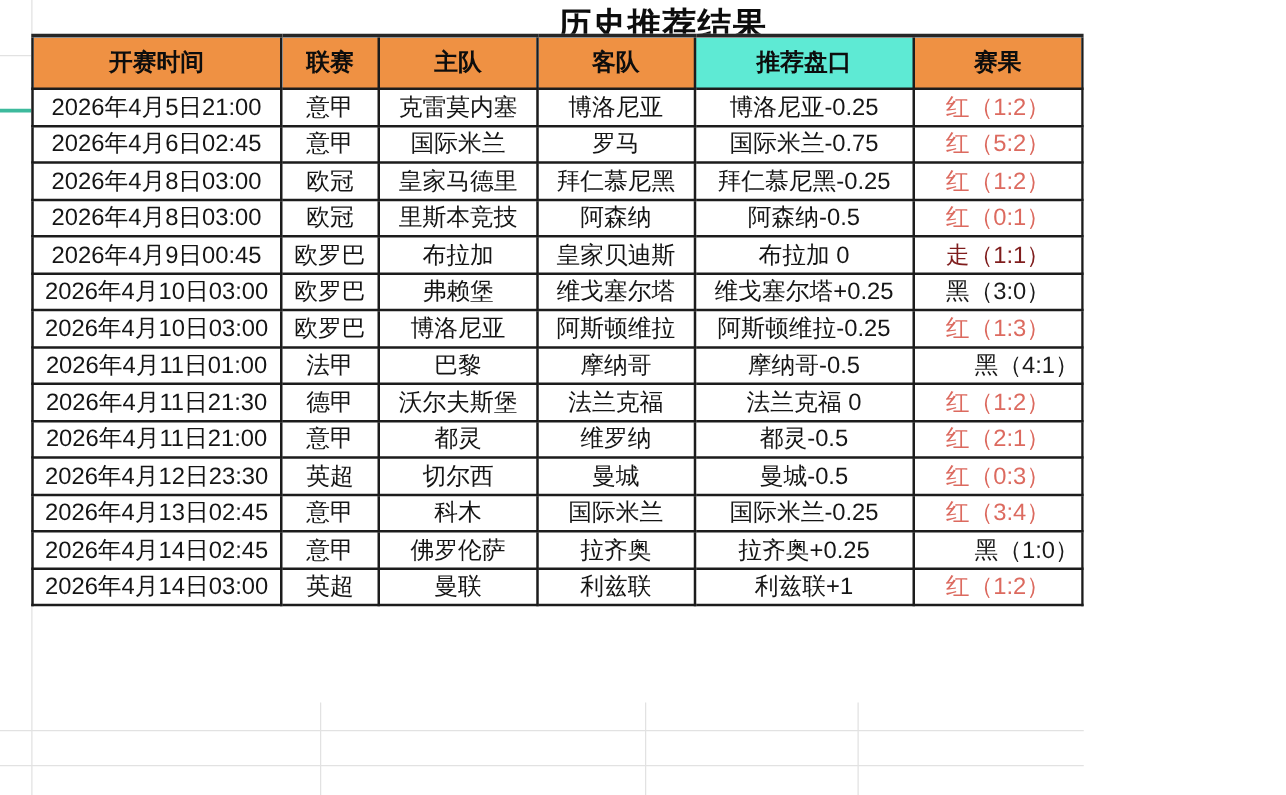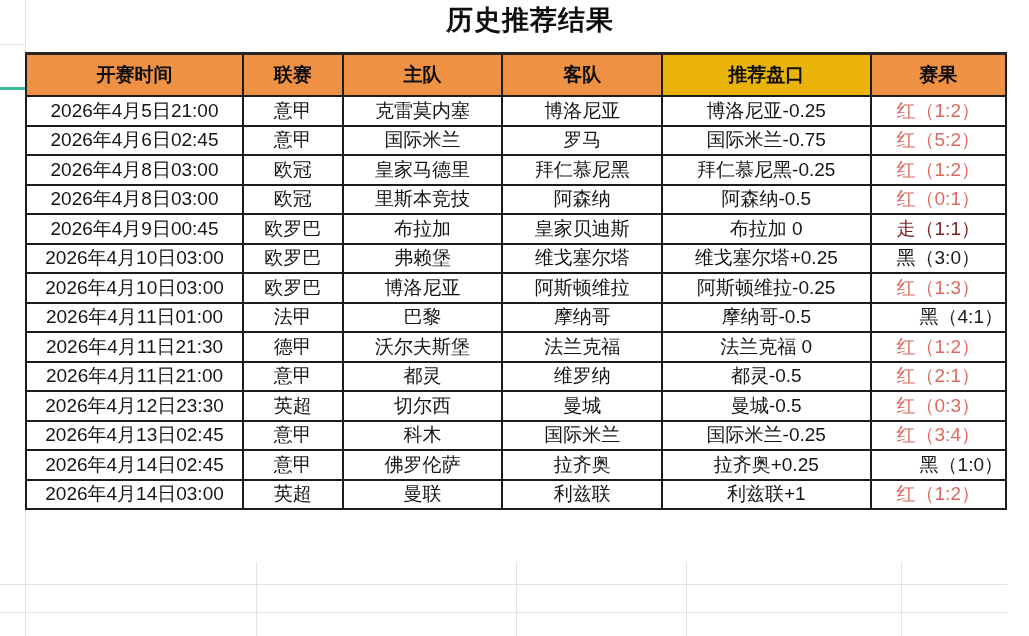--- a/index.html
+++ b/index.html
@@ -1,32 +1,32 @@
 <!DOCTYPE html>
 <html><head>
 <meta charset="utf-8">
 <style>
   html,body{margin:0;padding:0;background:#fff;}
   .screen{
-    position:relative;width:1007px;height:636px;background:#ffffff;overflow:hidden;
+    position:relative;width:867px;height:636px;background:#ffffff;overflow:hidden;
     font-family:"Liberation Sans","DejaVu Sans",sans-serif;color:#111;
   }
   .page-title{
     position:absolute;top:2px;left:530px;transform:translateX(-50%);
     font-size:27px;font-weight:700;color:#0d0d0d;white-space:nowrap;letter-spacing:1px;
   }
   
   .gridline{position:absolute;background:#e2e2e2;}
   .v{width:1px;}
   .h{height:1px;}
   
   .sel-marker{position:absolute;left:0;top:87px;width:26px;height:3px;}
   
   table.results{
-    position:absolute;left:25px;top:52px;
+    position:absolute;left:25px;top:27px;
     border-collapse:collapse;table-layout:fixed;
     background:#ffffff;
   }
   table.results th, table.results td{
     border:2px solid #1c1c1c;
     text-align:center;vertical-align:middle;
     padding:0 2px;overflow:hidden;white-space:nowrap;
   }
   table.results thead th{
     height:40px;font-size:19px;font-weight:700;color:#0d0d0d;
@@ -62,21 +62,21 @@
       <col style="width:165px">
         <col style="width:214px">
         <col style="width:128px">
     </colgroup>
     <thead>
       <tr>
         <th style="background: rgb(239, 145, 67);">开赛时间</th>
         <th style="background: rgb(239, 145, 67);">联赛</th>
         <th style="background: rgb(239, 145, 67);">主队</th>
         <th style="background: rgb(239, 145, 67);">客队</th>
-        <th style="background: #eab308;">推荐盘口</th>
+        <th style="background: #5eead4;">推荐盘口</th>
         <th style="background: rgb(239, 145, 67);">赛果</th>
       </tr>
     </thead>
     <tbody id="rows">
         <tr>
       <td>2026年4月5日21:00</td>
       <td>意甲</td>
       <td>克雷莫内塞</td>
       <td>博洛尼亚</td>
       <td>博洛尼亚-0.25</td>

